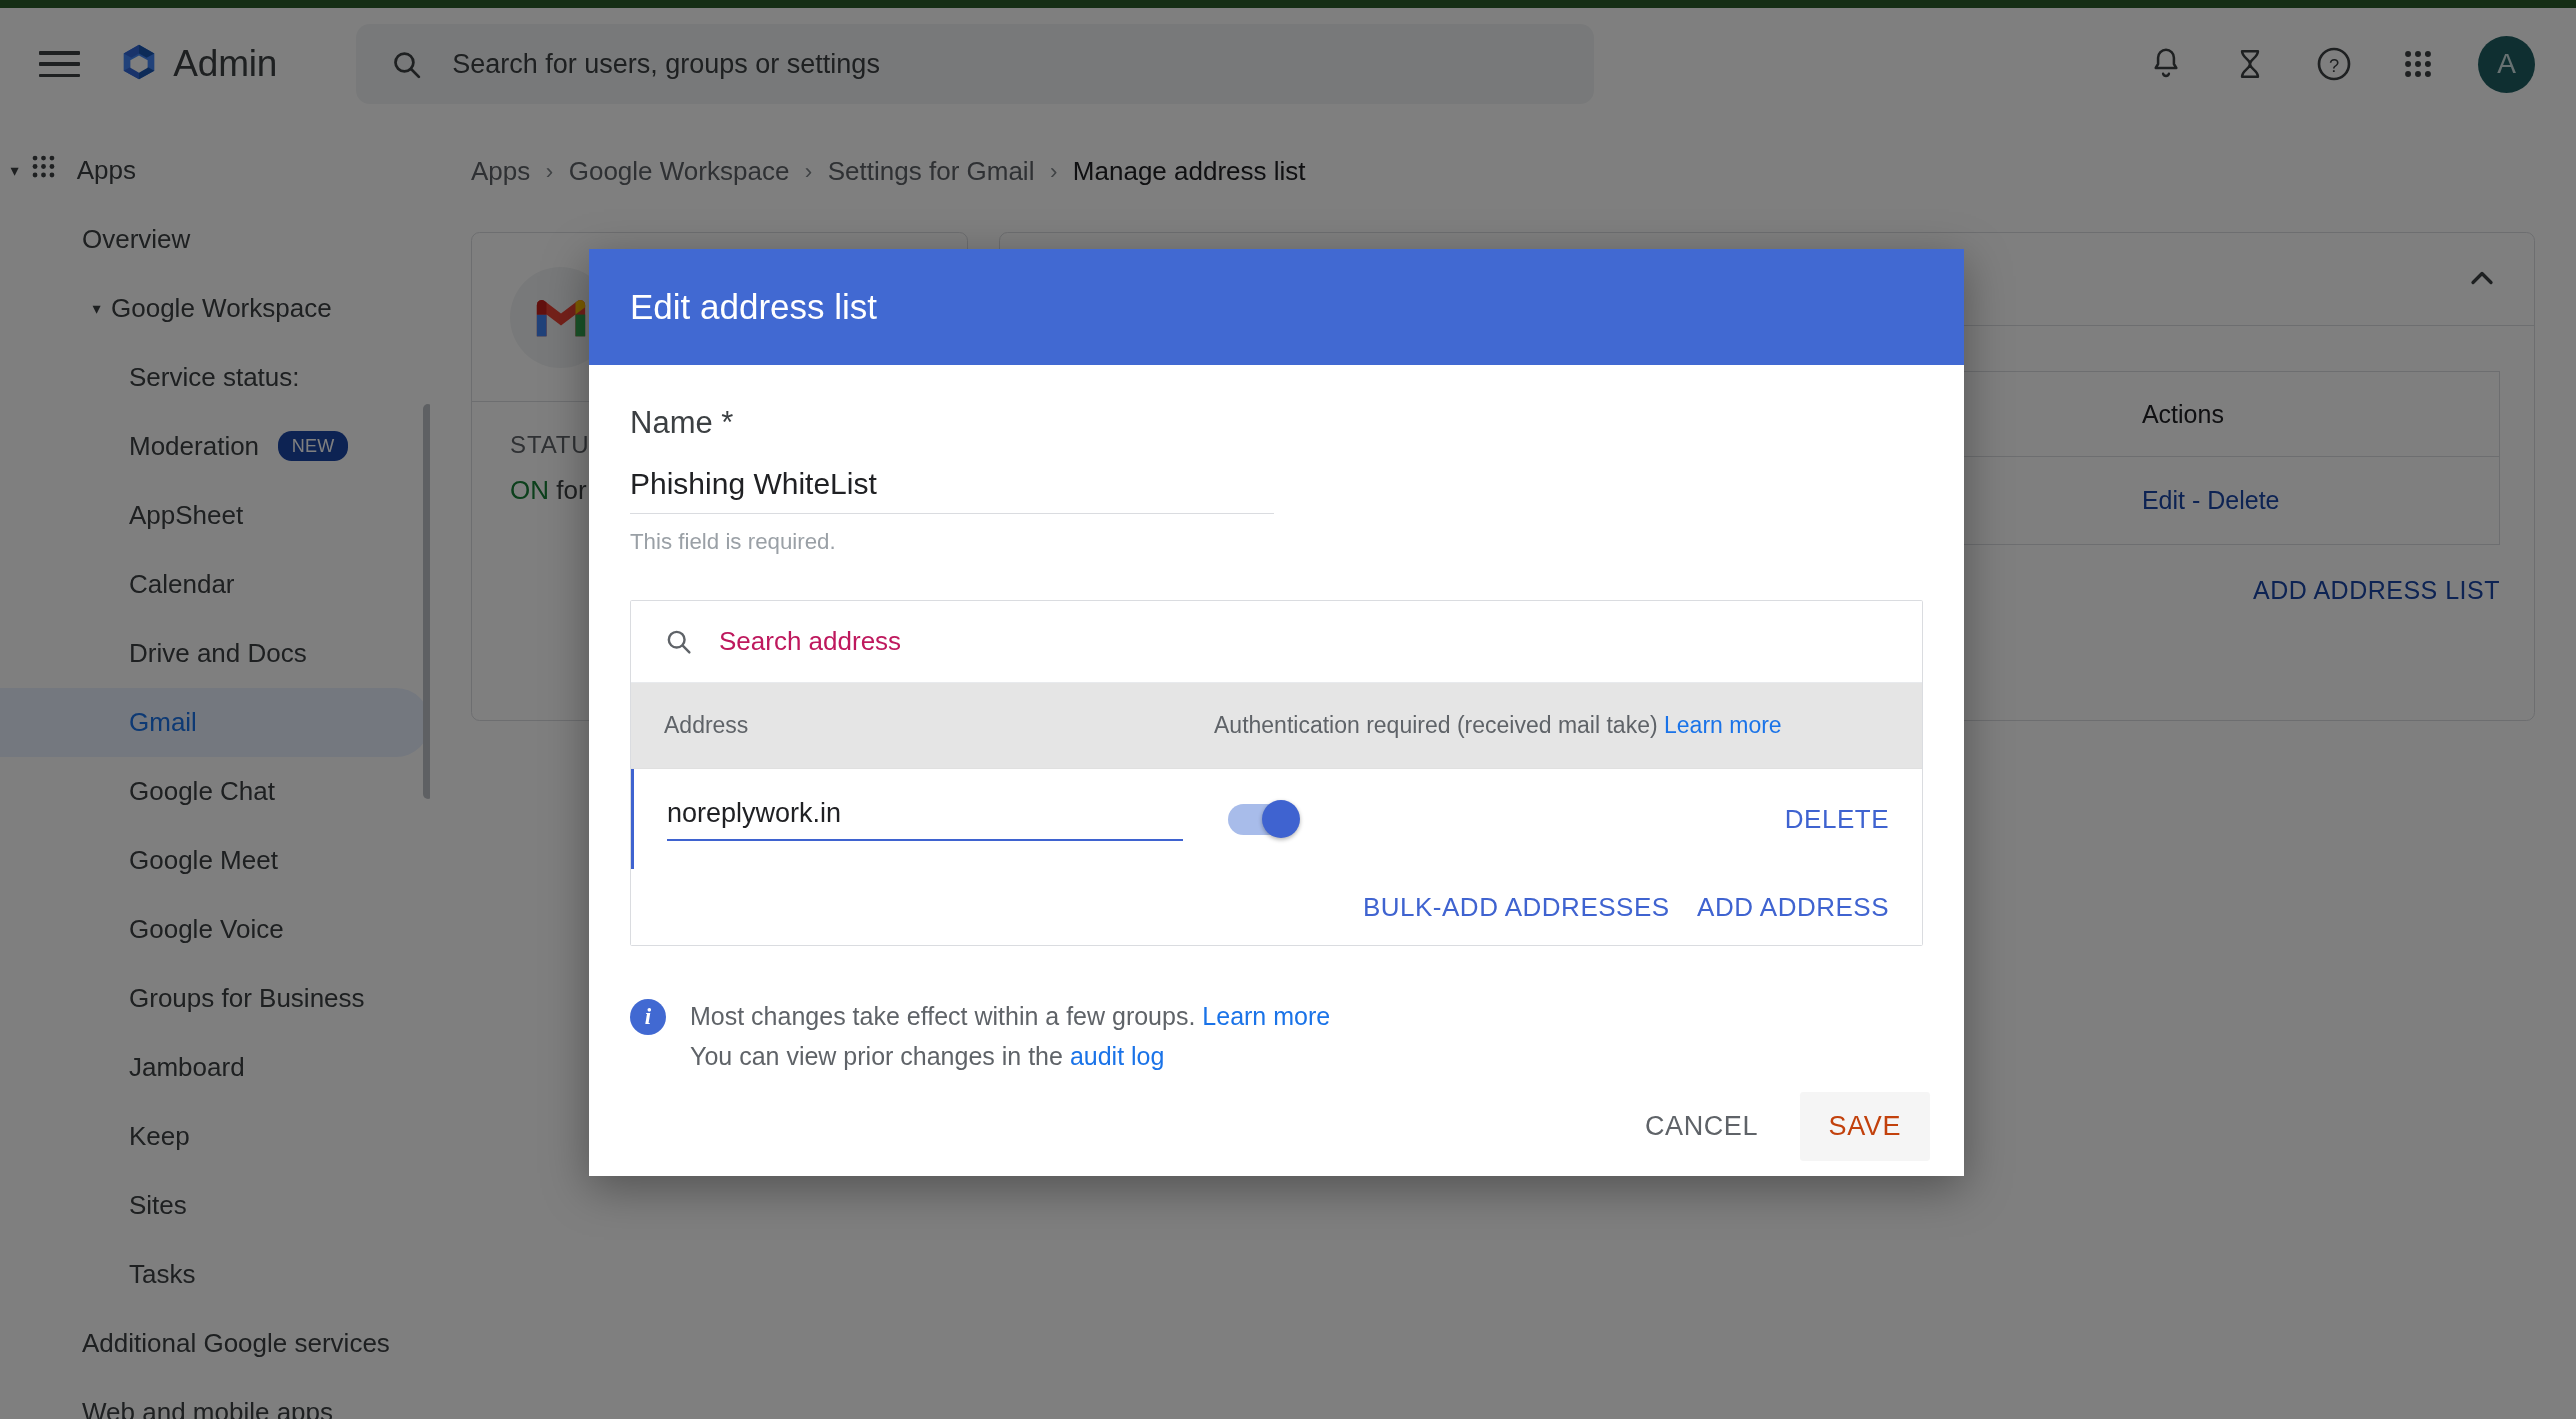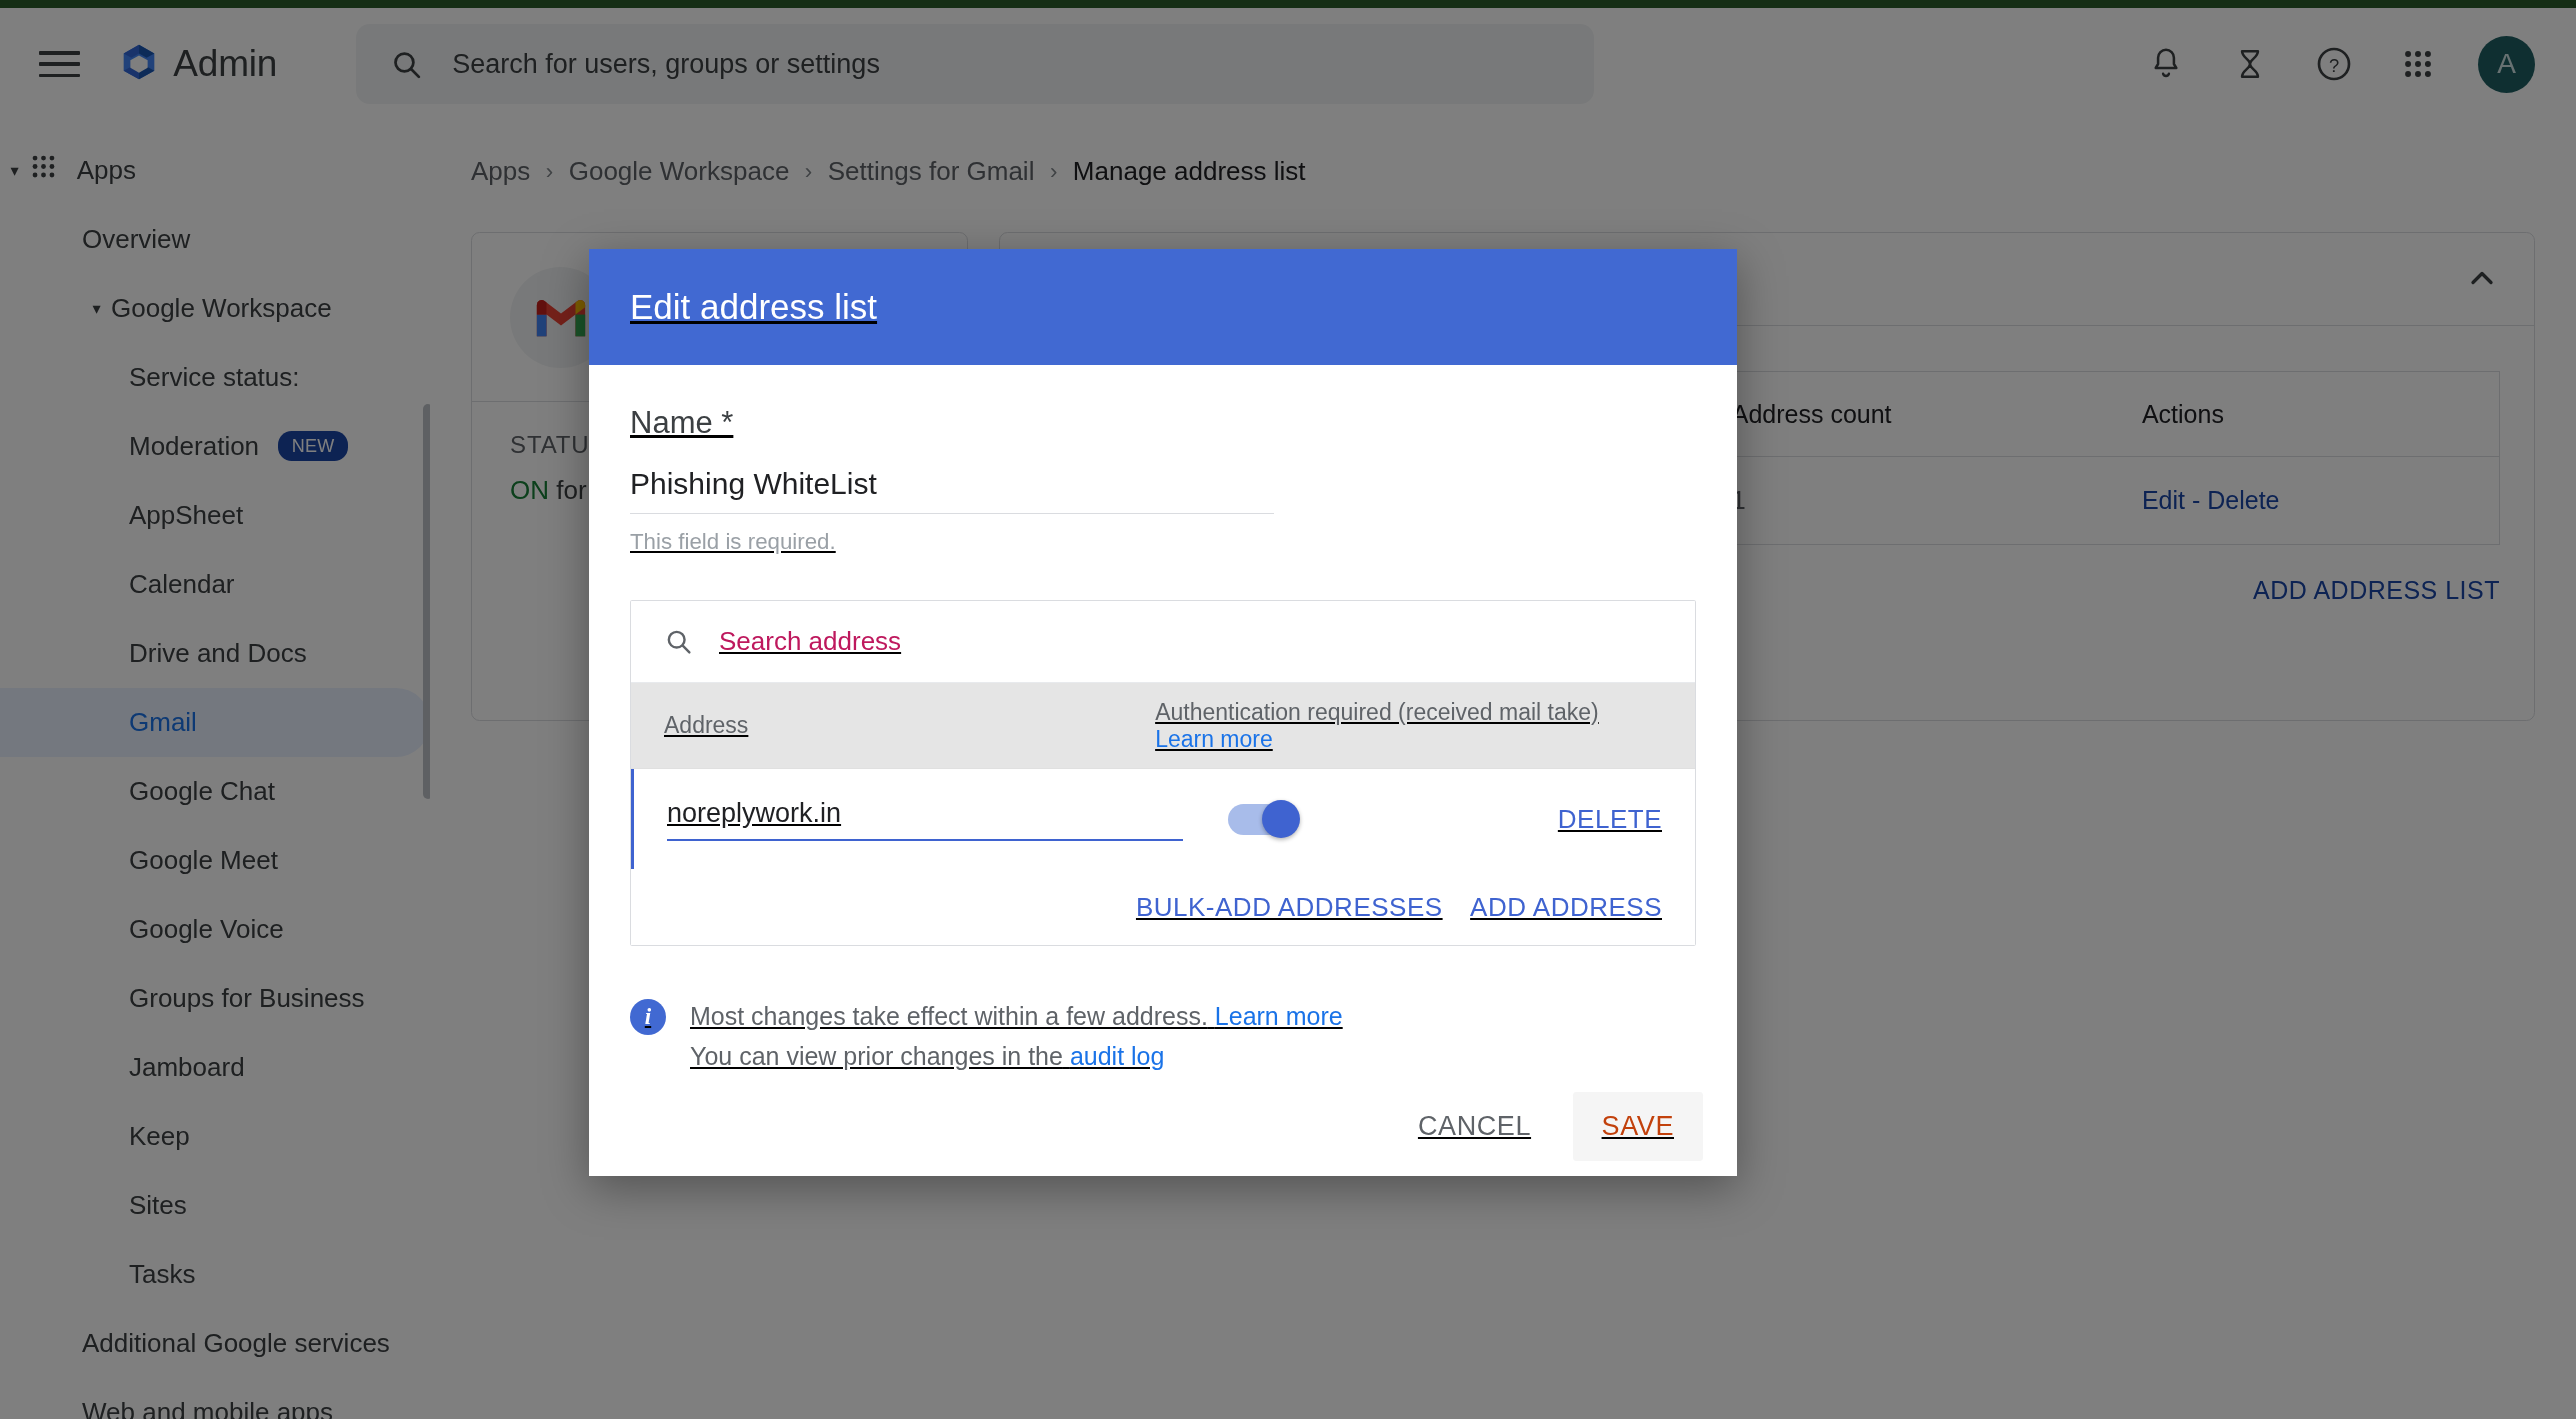--- a/index.html
+++ b/index.html
@@ -172,25 +172,25 @@
   .add-list-link {
     color: #1a46a7; font-size: 25px; letter-spacing: 0.5px; cursor: pointer;
   }
   .learn-more-row { padding-top: 52px; }
   .learn-more-row a { color: #1a46a7; font-size: 25px; text-decoration: none; cursor: pointer; }
 
   
   .dialog {
     position: absolute;
     left: 589px; top: 249px;
-    width: 1148px; height: 927px;
+    width: 1375px; height: 927px;
     background: #ffffff;
     box-shadow: 0 12px 43px rgba(0,0,0,.35);
     z-index: 100;
-    display: flex; flex-direction: column; text-decoration: underline;
+    display: flex; flex-direction: column;
   }
   .dialog-header {
     height: 125px; background: #4169d2;
     display: flex; align-items: center;
     padding-left: 41px;
   }
   .dialog-title { color: #ffffff; font-size: 35px; }
   .dialog-body { flex: 1; padding: 40px 41px 0 41px; position: relative; }
 
   .field-label { font-size: 31px; color: #3c4043; }
@@ -556,21 +556,21 @@
         <div class="addr-actions">
           <span class="act-link">BULK-ADD ADDRESSES</span>
           <span class="act-link">ADD ADDRESS</span>
         </div>
       </div>
 
       <div class="info-block">
         <div class="info-icon">i</div>
         <div class="info-lines">
           <div>
-            <span>Most changes take effect within a few address.</span>
+            <span>Most changes take effect within a few groups.</span>
             <a>Learn more</a>
           </div>
           <div>
             <span>You can view prior changes in the</span>
             <a>audit log</a>
           </div>
         </div>
       </div>
 
     </div>

